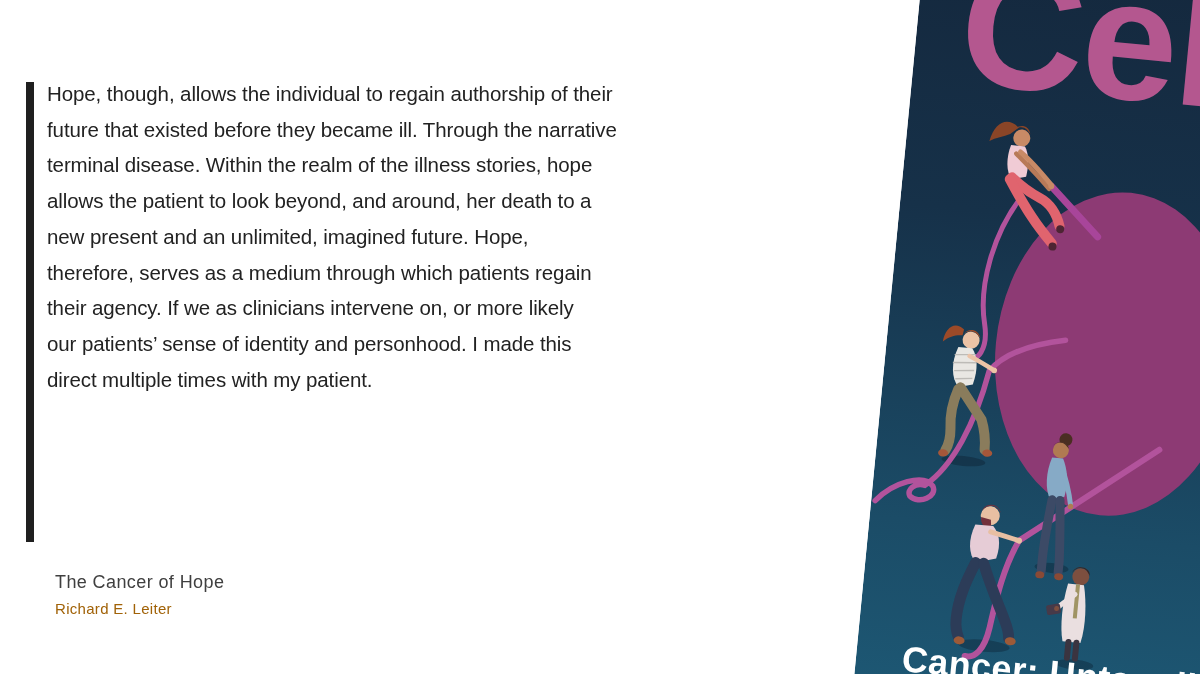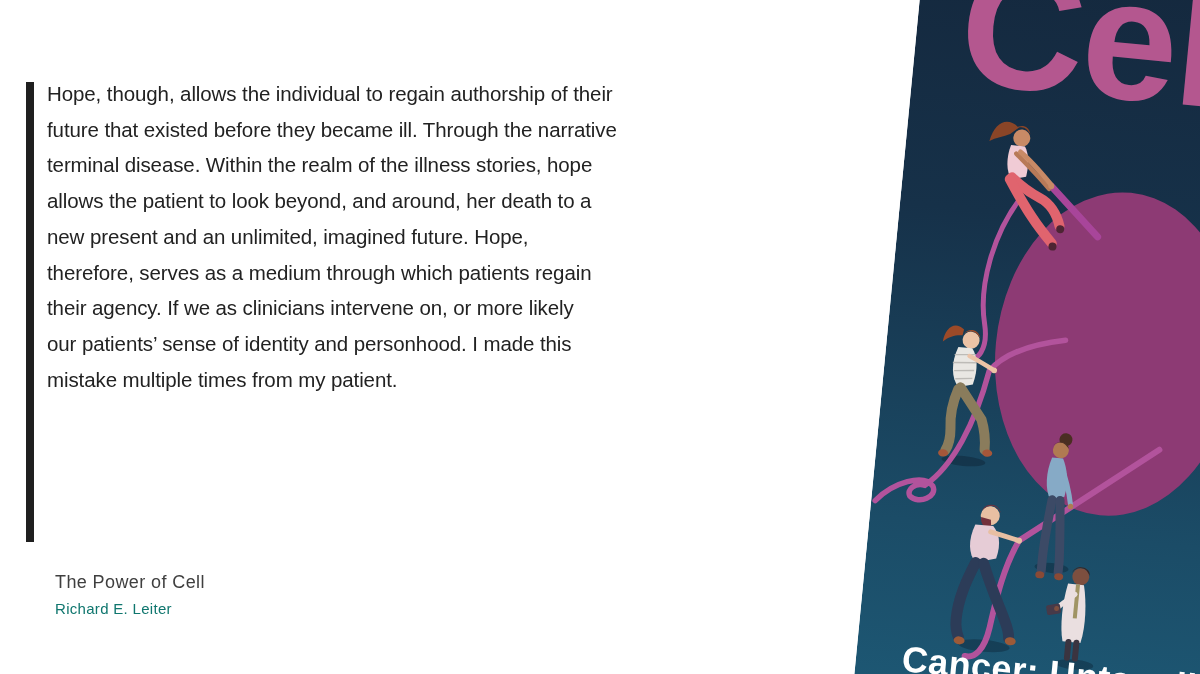--- a/index.html
+++ b/index.html
@@ -17,21 +17,21 @@
     font-family:Liberation Sans, sans-serif;
     font-size:20.5px;line-height:35.7px;color:#222222;
     letter-spacing:-0.1px;white-space:nowrap;
   }
   .attribution-title{
     position:absolute;left:55px;top:572px;
     font-size:18px;color:#3f3f3f;letter-spacing:0.4px;
   }
   .attribution-author{
     position:absolute;left:55px;top:600px;
-    font-size:15px;color:#0f766e;letter-spacing:0.3px;
+    font-size:15px;color:#a16207;letter-spacing:0.3px;
   }
   
   .cover{
     position:absolute;left:887px;top:-113px;width:500px;height:900px;
     transform:rotate(5.53deg);transform-origin:0 450px;
   }
   .cover svg{display:block;width:500px;height:900px;}
   .masthead{
     font-family:"Liberation Sans",sans-serif;font-weight:bold;
     letter-spacing:-2px;
@@ -49,23 +49,23 @@
   <div class="quote-bar"></div>
   <div class="quote-text">
     <div>Hope, though, allows the individual to regain authorship of their</div>
     <div>future that existed before they became ill. Through the narrative</div>
     <div>terminal disease. Within the realm of the illness stories, hope</div>
     <div>allows the patient to look beyond, and around, her death to a</div>
     <div>new present and an unlimited, imagined future. Hope,</div>
     <div>therefore, serves as a medium through which patients regain</div>
     <div>their agency. If we as clinicians intervene on, or more likely</div>
     <div>our patients’ sense of identity and personhood. I made this</div>
-    <div>mistake multiple times from my patient.</div>
+    <div>direct multiple times with my patient.</div>
   </div>
-  <div class="attribution-title">The Power of Cell</div>
+  <div class="attribution-title">The Cancer of Hope</div>
   <div class="attribution-author">Richard E. Leiter</div>
 
   <div class="cover">
     <svg viewBox="0 0 500 900">
       <defs>
         <linearGradient id="bg" x1="0" y1="0" x2="0" y2="1">
           <stop offset="0" stop-color="#14263b"></stop>
           <stop offset="0.35" stop-color="#163149"></stop>
           <stop offset="0.7" stop-color="#1b4c67"></stop>
           <stop offset="1" stop-color="#1e5e7b"></stop>

